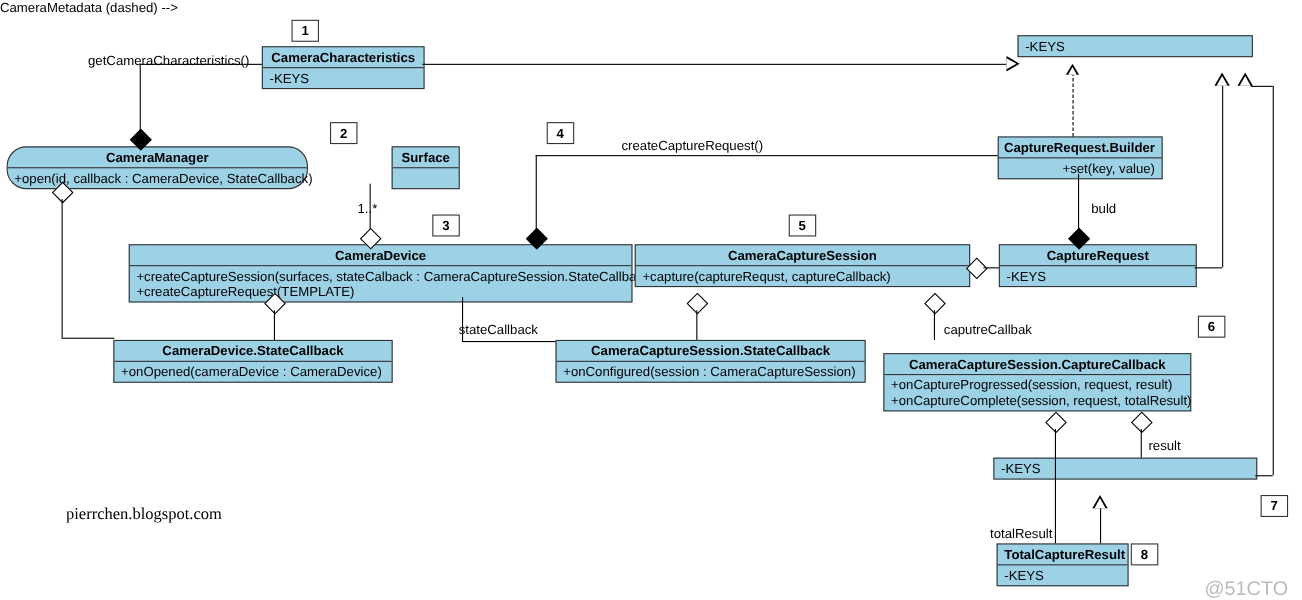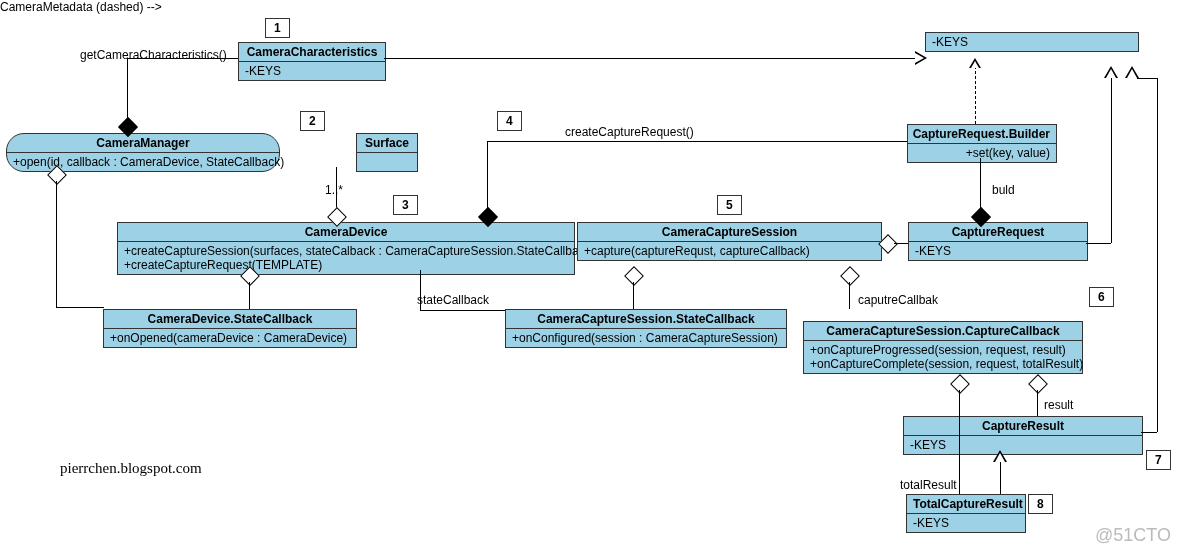--- a/index.html
+++ b/index.html
@@ -103,21 +103,20 @@
   </div>
 
   
   <div class="class-box" style="left:908px;top:222px;width:178px;">
     <div class="class-title">CaptureRequest</div>
     <div class="class-section">-KEYS</div>
   </div>
 
   
   <div class="class-box" style="left:903px;top:416px;width:238px;">
-    <div class="class-title">CaptureResult</div>
     <div class="class-section">-KEYS</div>
   </div>
 
   
   <div class="class-box" style="left:906px;top:494px;width:118px;">
     <div class="class-title">TotalCaptureResult</div>
     <div class="class-section">-KEYS</div>
   </div>
 
   

